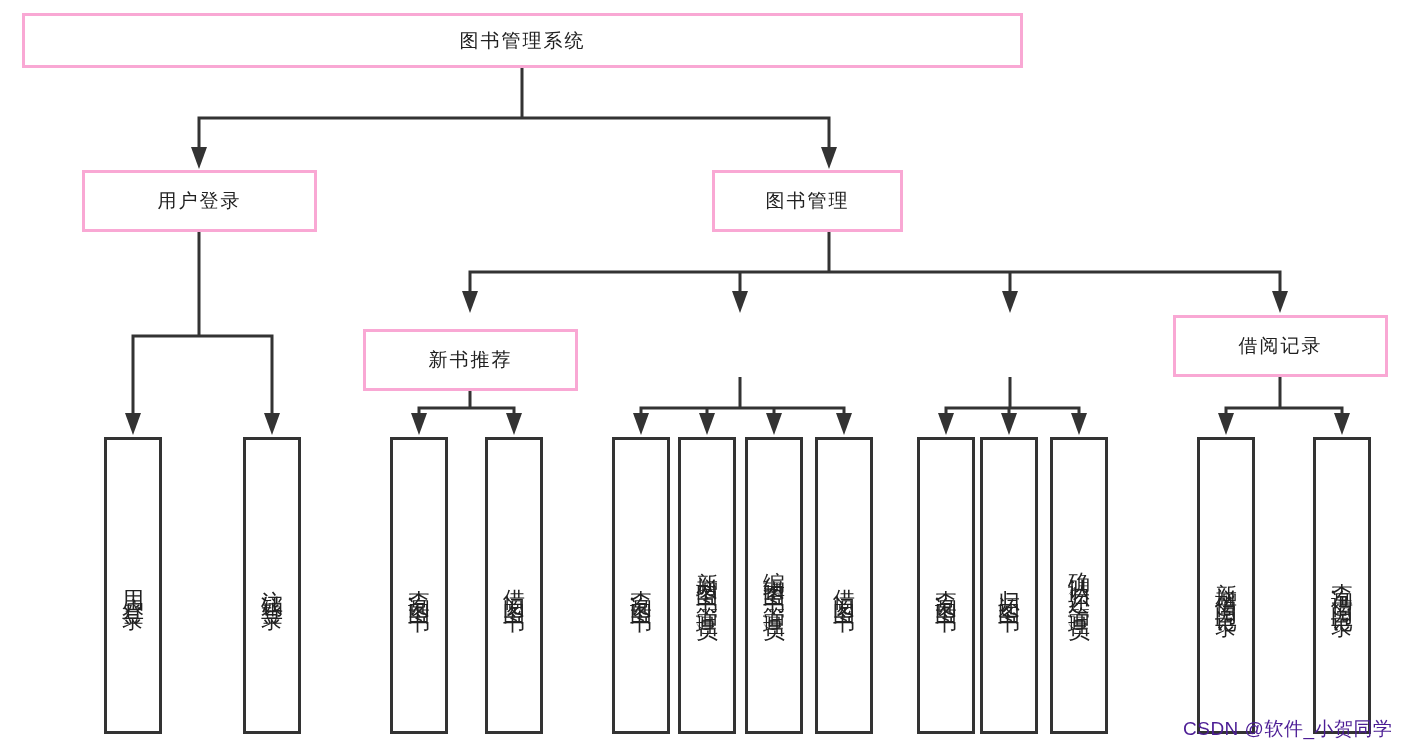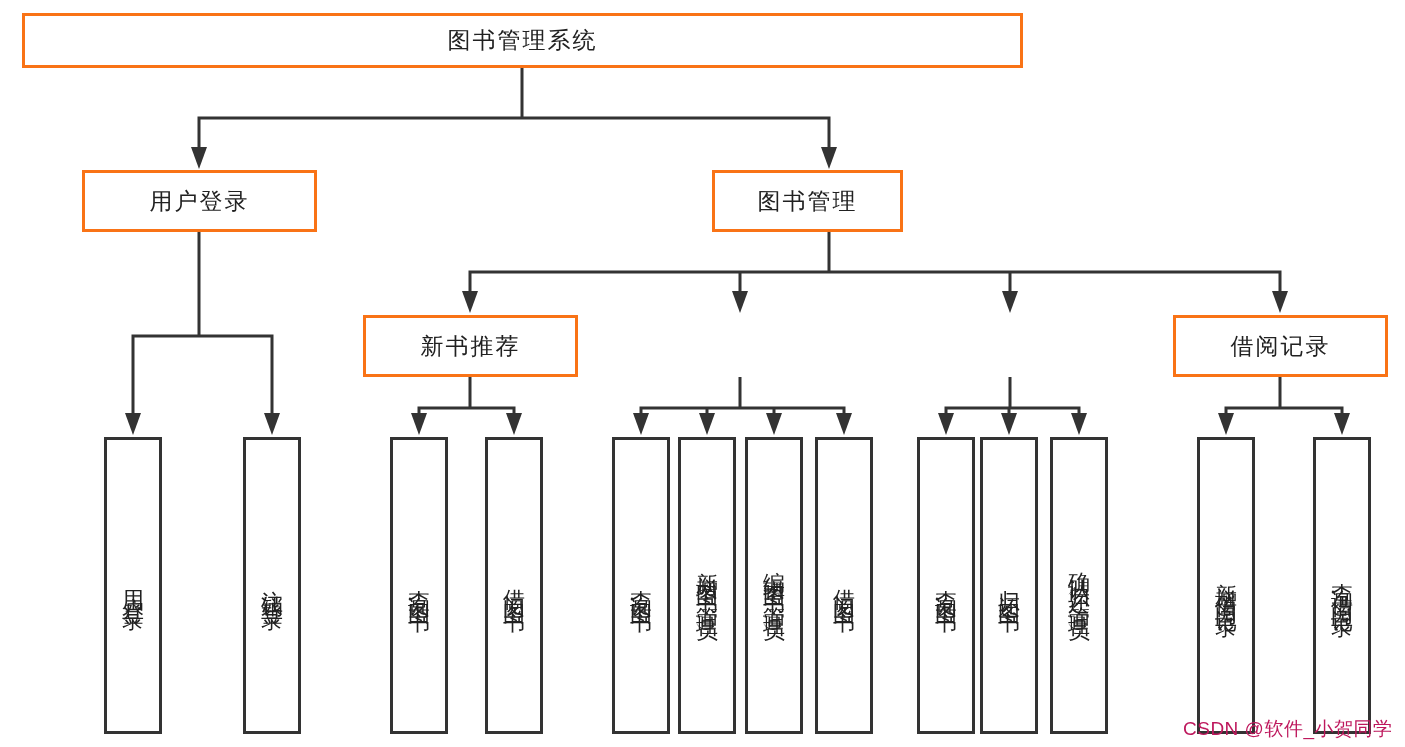--- a/index.html
+++ b/index.html
@@ -14,26 +14,26 @@
   }
   #connectors {
     position: absolute;
     left: 0; top: 0;
     width: 1405px; height: 747px;
     pointer-events: none;
   }
   .box {
     position: absolute;
     box-sizing: border-box;
-    border: 3px solid #f97316;
+    border: 3px solid #f9a8d4;
     background: #ffffff;
     display: flex;
     align-items: center;
     justify-content: center;
-    font-size: 23px;
+    font-size: 19px;
     letter-spacing: 2px;
     white-space: nowrap;
   }
   .leaf {
     position: absolute;
     box-sizing: border-box;
     border: 3px solid #333333;
     background: #ffffff;
     width: 58px;
     height: 297px;
@@ -46,21 +46,21 @@
     letter-spacing: 7px;
     line-height: 1;
   }
   .watermark {
     position: absolute;
     left: 1183px;
     top: 716px;
     width: 220px;
     font-size: 19px;
     letter-spacing: 0.5px;
-    color: #be185d;
+    color: #4c1d95;
     white-space: nowrap;
     z-index: 5;
   }
 </style>
 </head>
 <body>
 
 <div id="canvas">
 
   <svg id="connectors" viewBox="0 0 1405 747" xmlns="http://www.w3.org/2000/svg">
@@ -101,21 +101,21 @@
       <polygon points="1218,413 1234,413 1226,435"></polygon>
       <polygon points="1334,413 1350,413 1342,435"></polygon>
     </g>
   </svg>
 
   <div class="box" style="left:22px; top:13px; width:1001px; height:55px;">图书管理系统</div>
 
   <div class="box" style="left:82px; top:170px; width:235px; height:62px;">用户登录</div>
   <div class="box" style="left:712px; top:170px; width:191px; height:62px;">图书管理</div>
 
-  <div class="box" style="left:363px; top:315px; width:215px; height:62px;">新书推荐</div>
+  <div class="box" style="left:363px; top:329px; width:215px; height:62px;">新书推荐</div>
   <div class="box" style="left:1173px; top:315px; width:215px; height:62px;">借阅记录</div>
 
   <div class="leaf" style="left:104px;">用户登录</div>
   <div class="leaf" style="left:243px;">注销登录</div>
 
   <div class="leaf" style="left:390px;">查询图书</div>
   <div class="leaf" style="left:485px;">借阅图书</div>
 
   <div class="leaf" style="left:612px;">查询图书</div>
   <div class="leaf" style="left:678px;">新增图书（管理员）</div>

